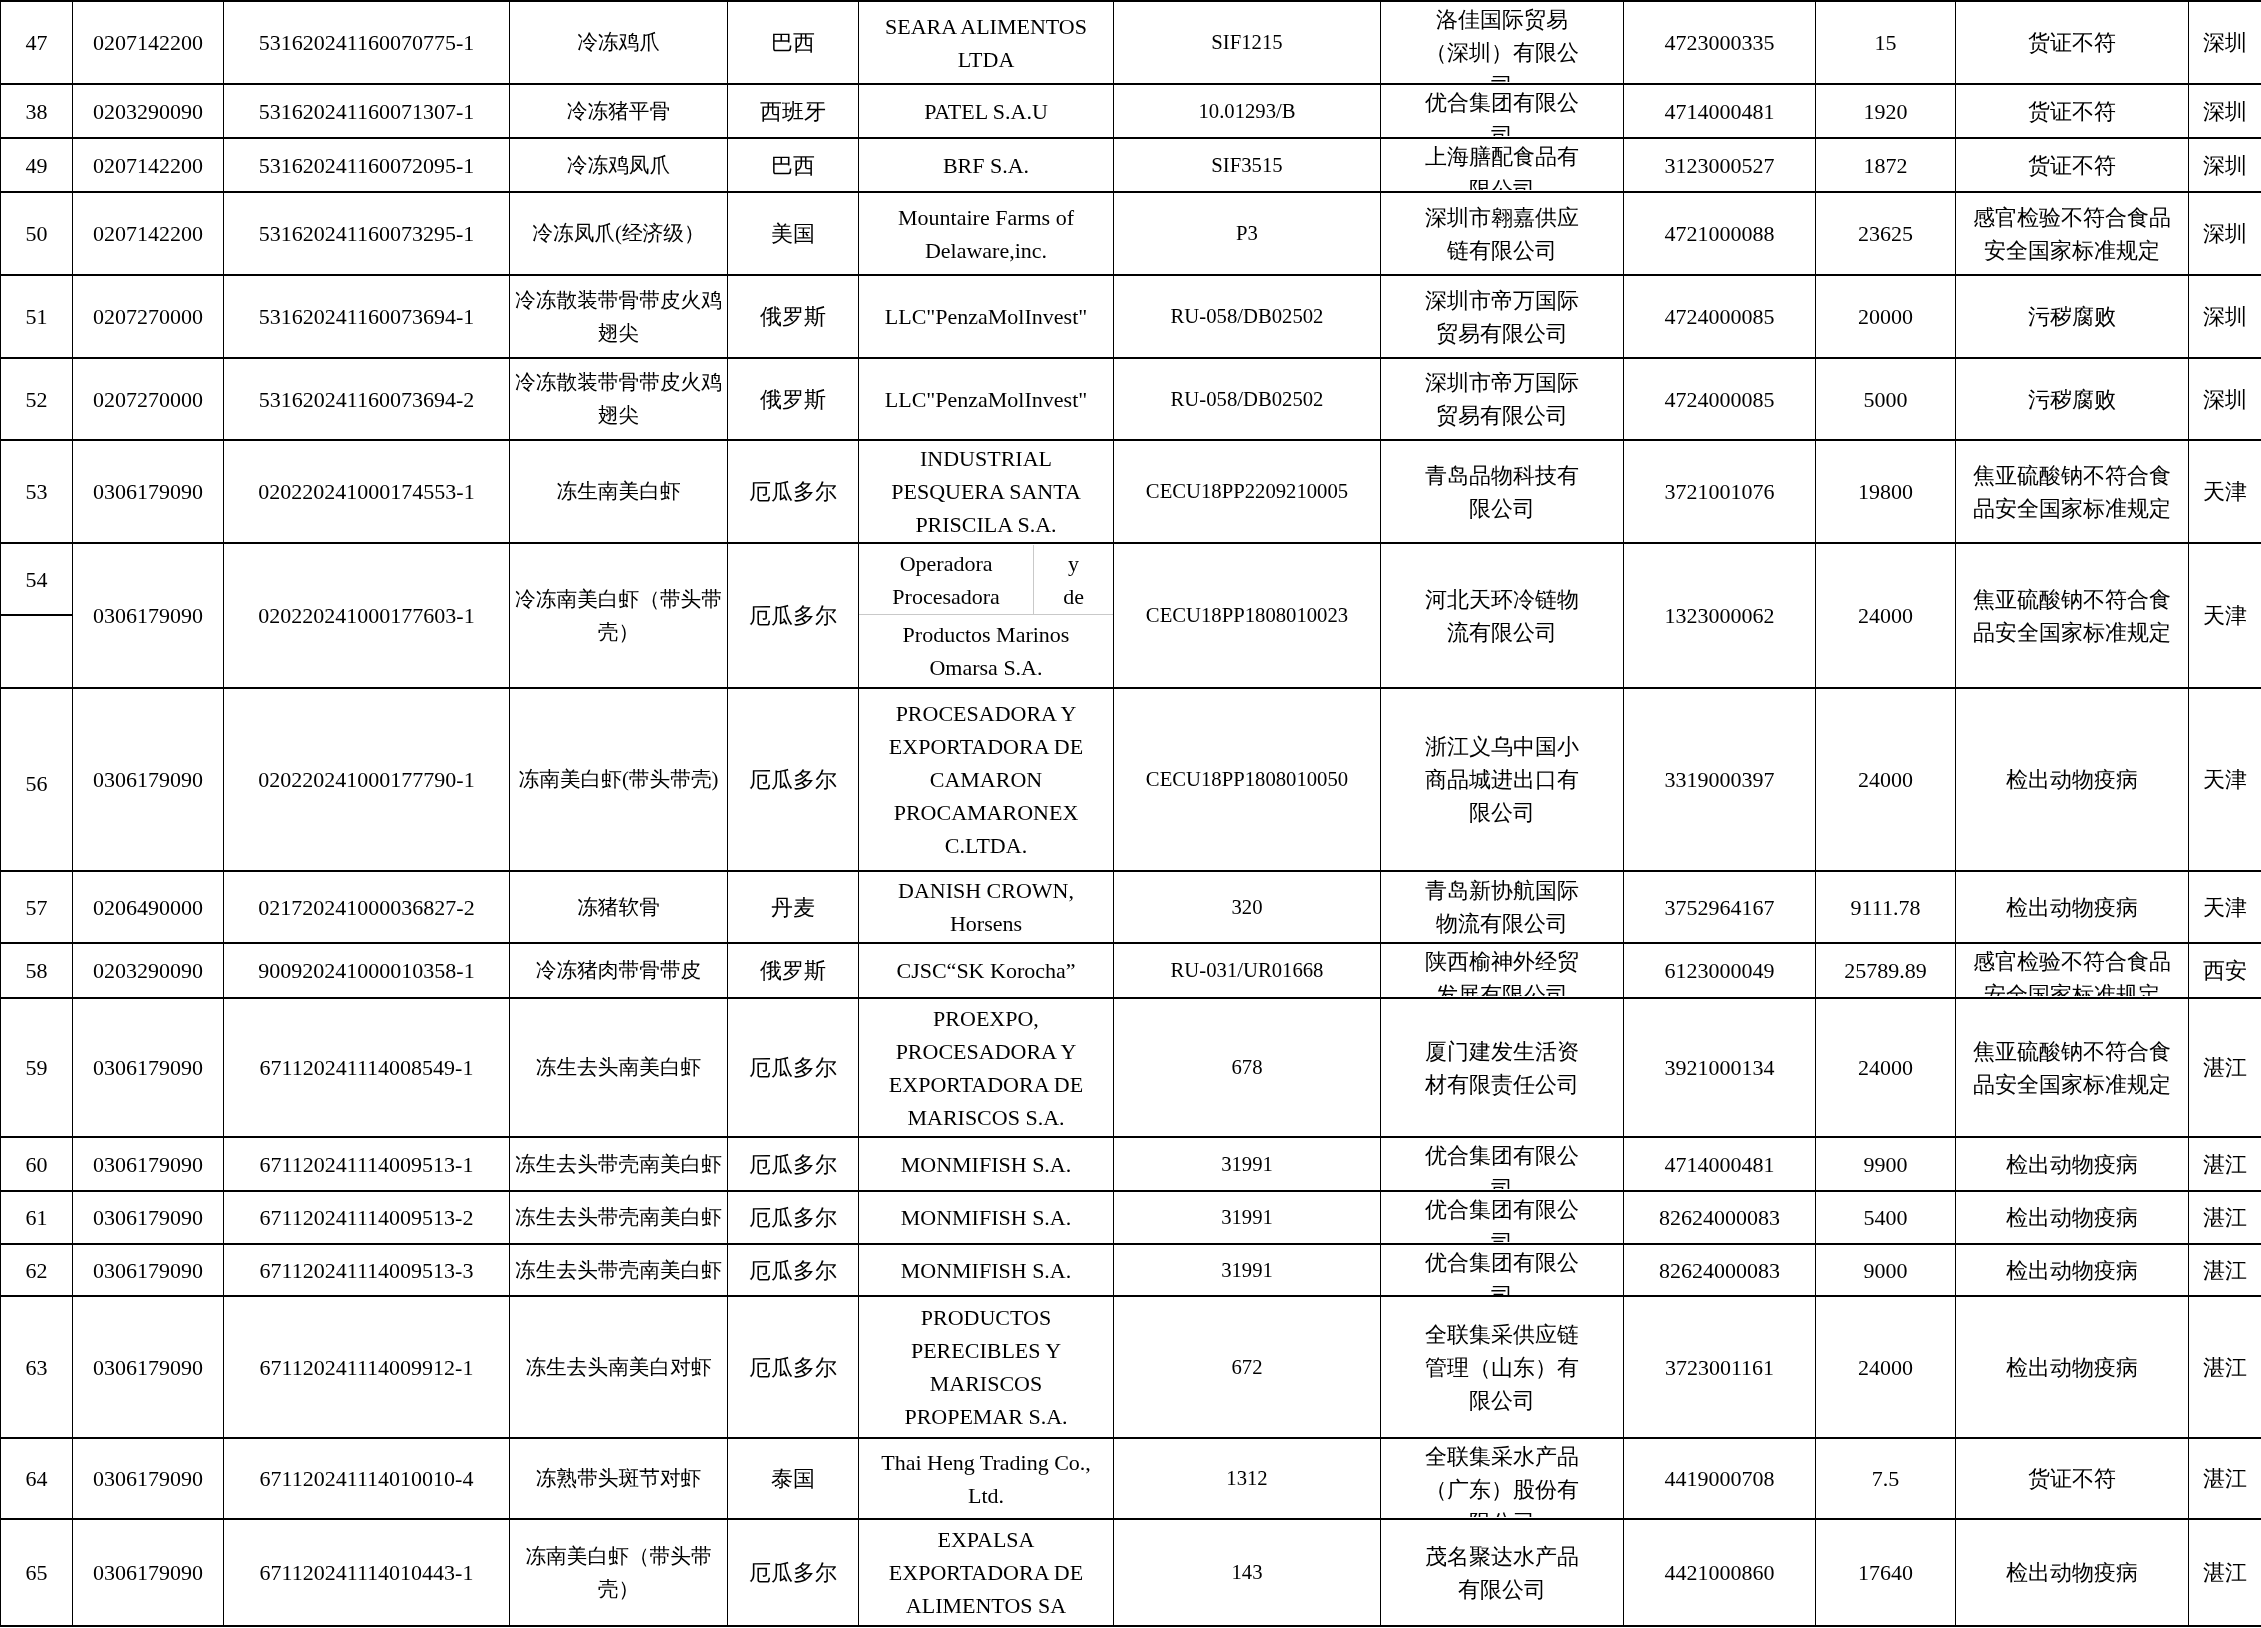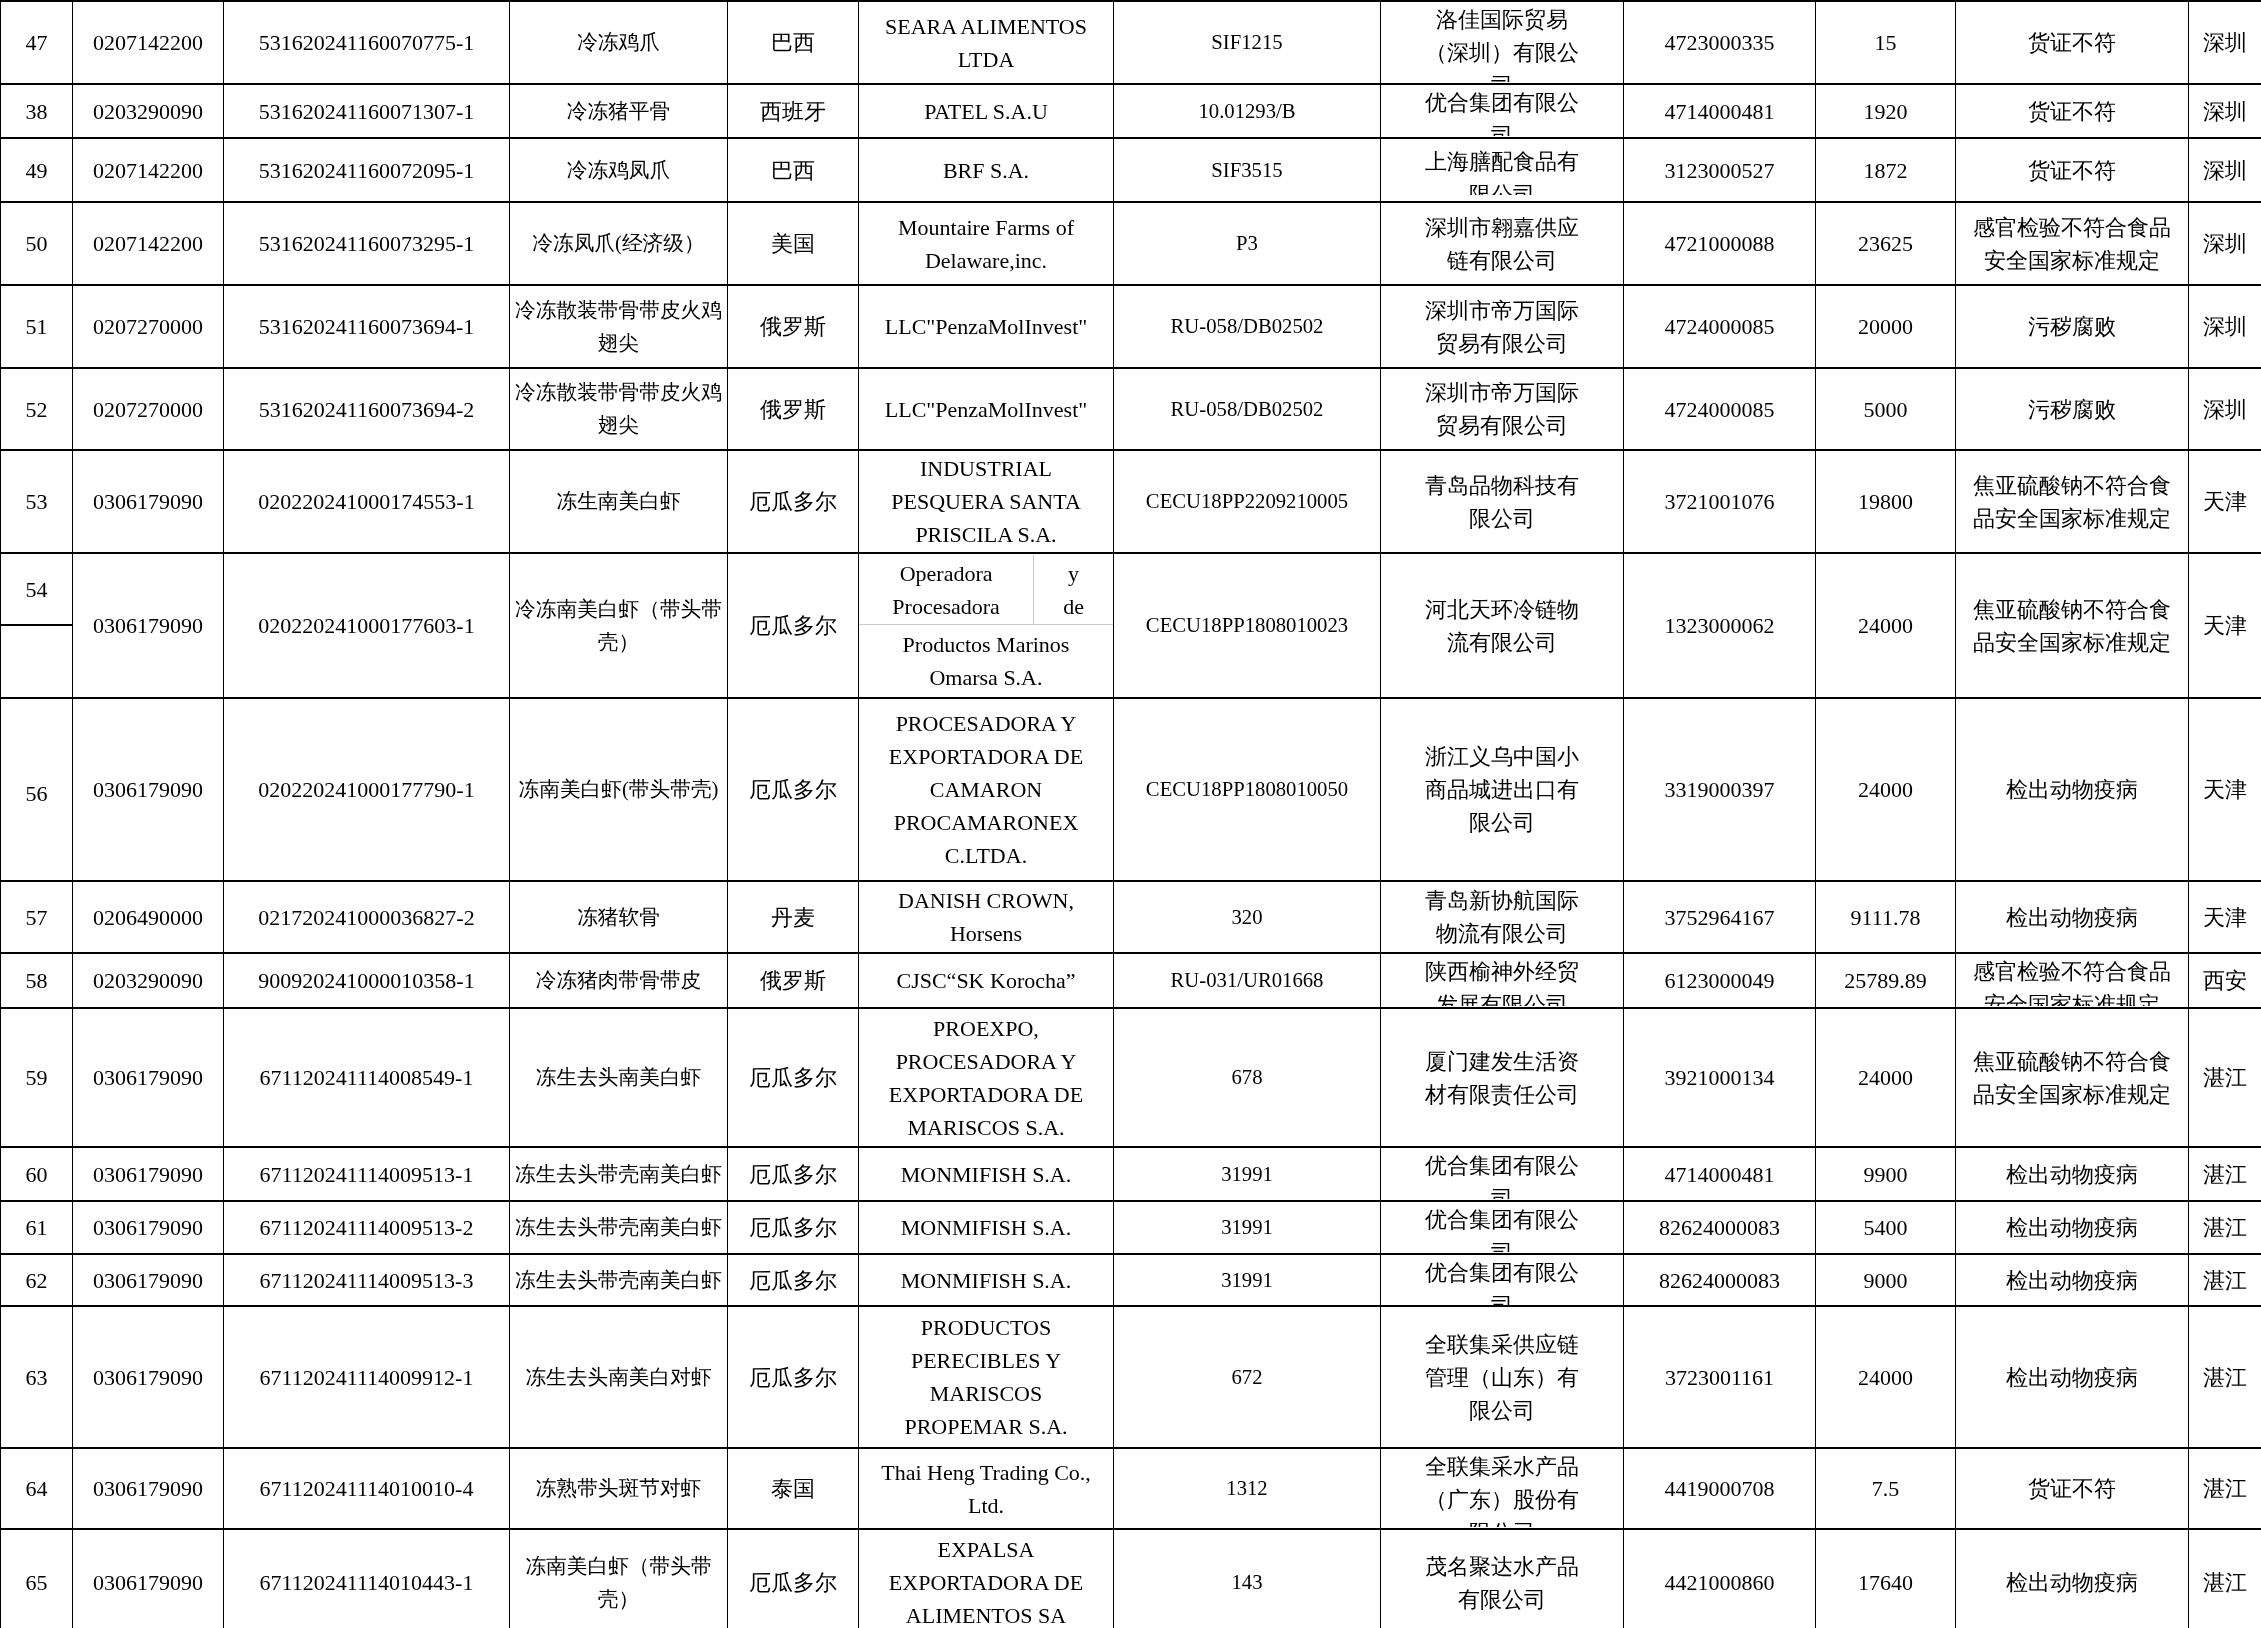--- a/index.html
+++ b/index.html
@@ -138,21 +138,21 @@
         <td class="col-product">
           <div class="cell-text" style="height: 50px;">冷冻鸡凤爪</div>
         </td>
         <td class="col-origin">
           <div class="cell-text" style="height: 50px;">巴西</div>
         </td>
         <td class="col-manufacturer">
           <div class="cell-text" style="height: 50px;">BRF S.A.</div>
         </td>
         <td class="col-reg_no">
-          <div class="cell-text" style="height: 62px;">SIF3515</div>
+          <div class="cell-text" style="height: 50px;">SIF3515</div>
         </td>
         <td class="col-importer">
           <div class="cell-text" style="height: 50px;">上海膳配食品有
 限公司</div>
         </td>
         <td class="col-importer_code">
           <div class="cell-text" style="height: 50px;">3123000527</div>
         </td>
         <td class="col-quantity">
           <div class="cell-text" style="height: 50px;">1872</div>

